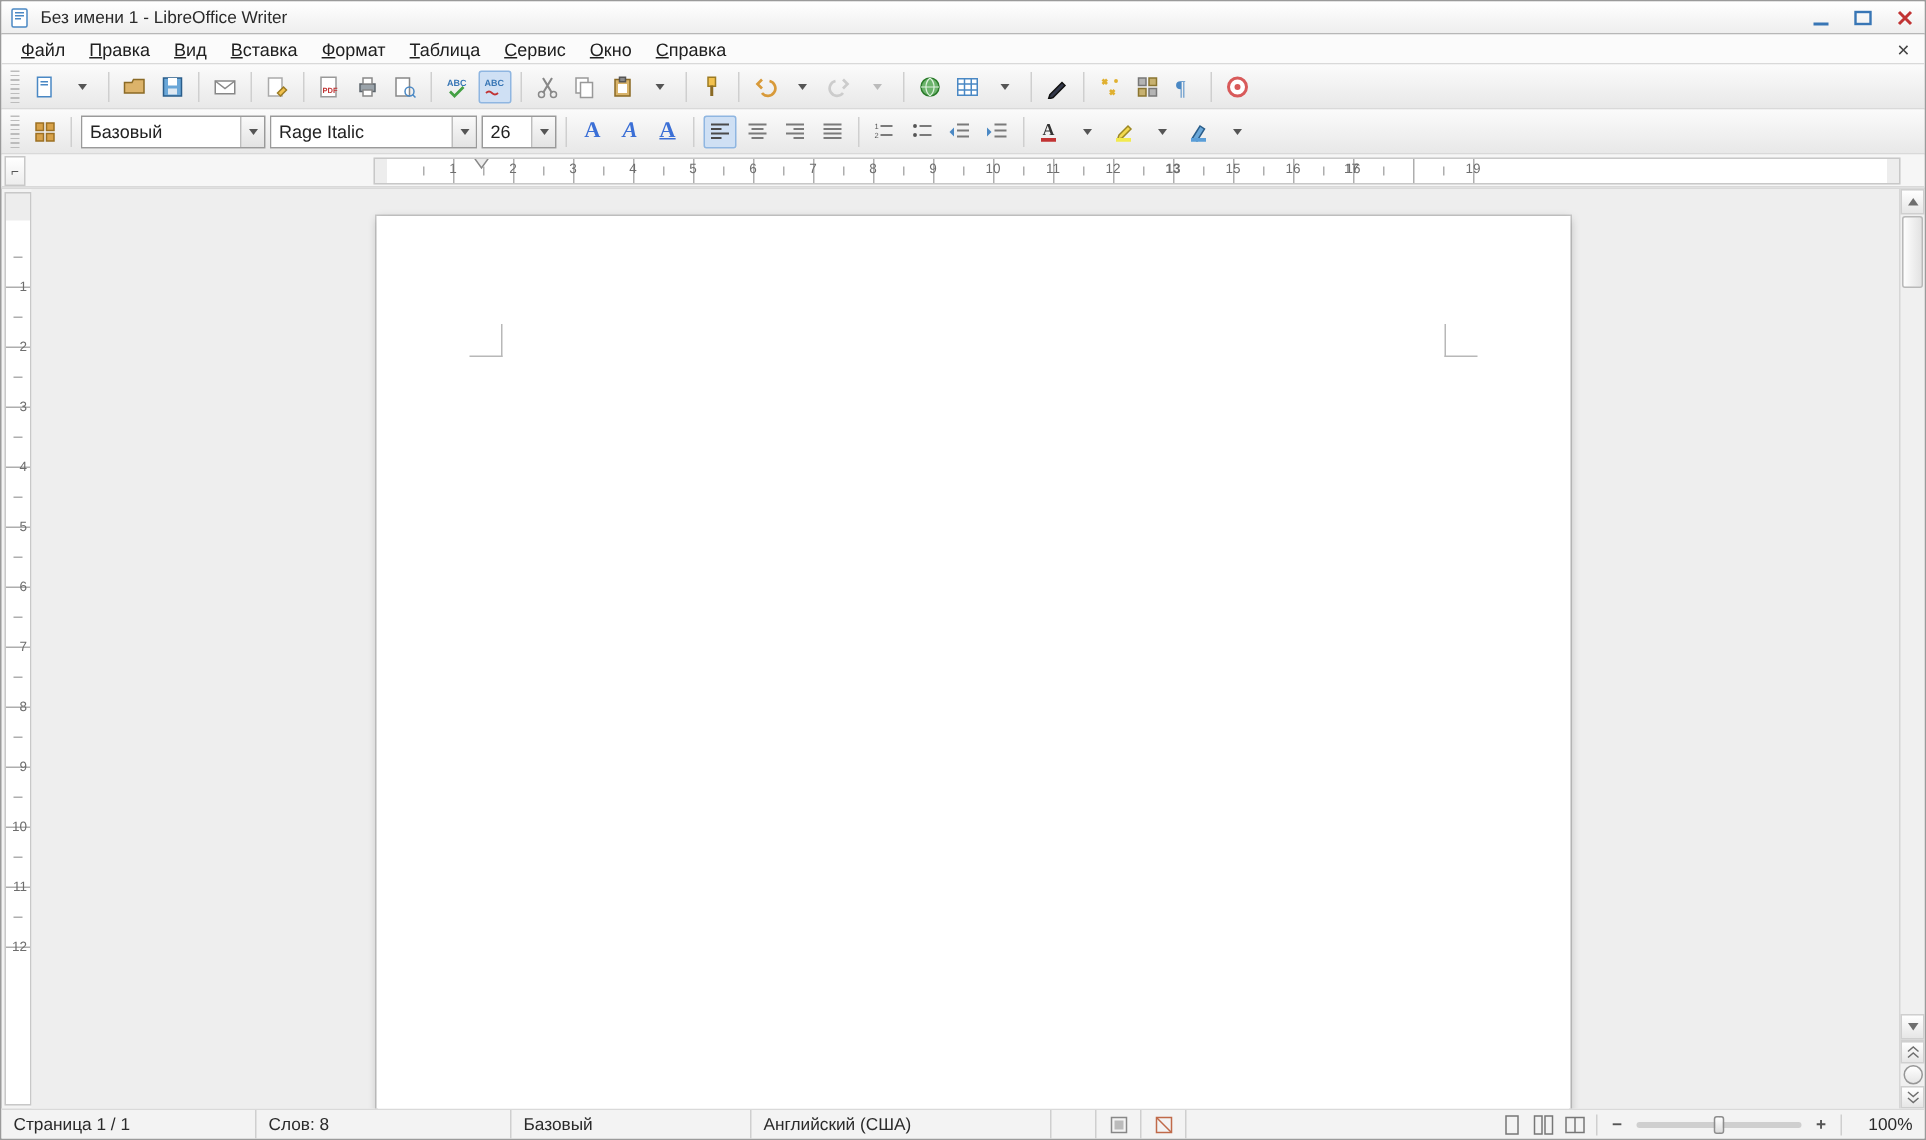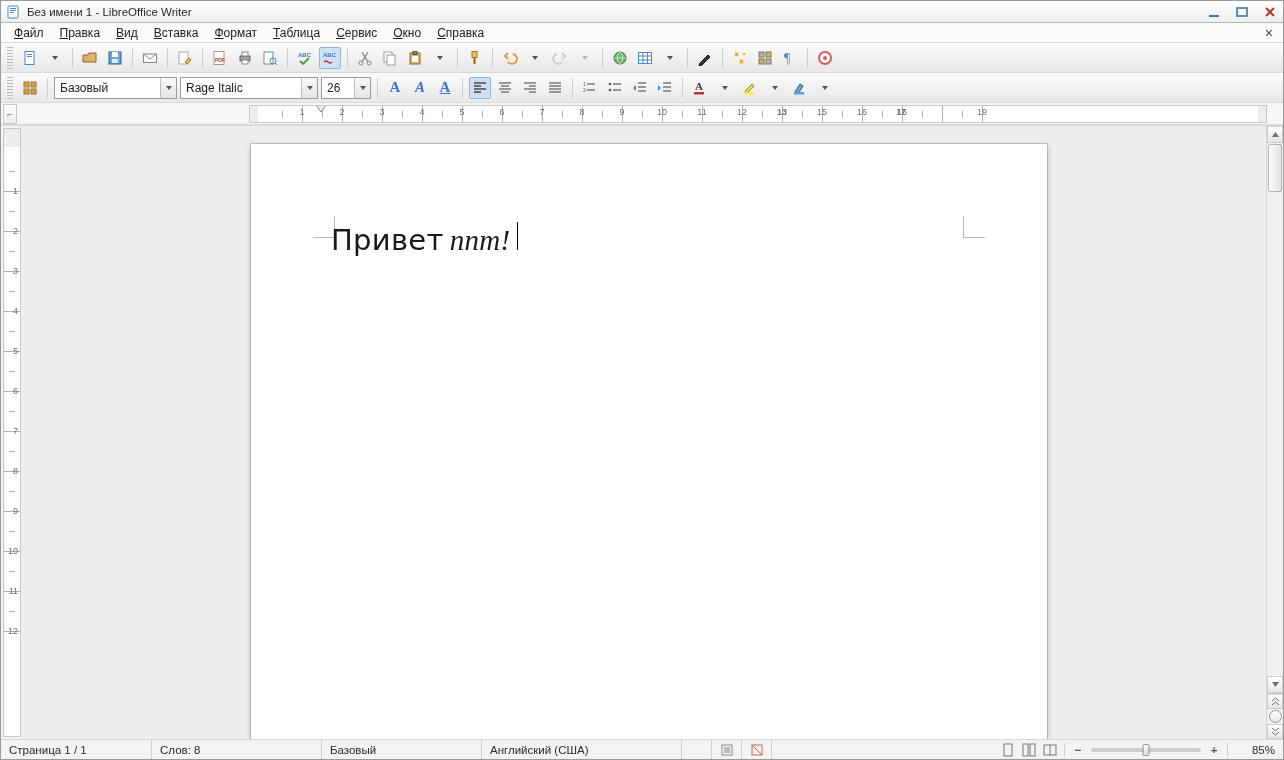--- a/index.html
+++ b/index.html
@@ -566,25 +566,20 @@
         <span class="vtick-label" style="top: 462px;">11</span>
         <span class="vtick" style="top: 442px; left: 5px; right: 5px;"></span>
         <span class="vtick" style="top: 502px;"></span>
         <span class="vtick-label" style="top: 502px;">12</span>
         <span class="vtick" style="top: 482px; left: 5px; right: 5px;"></span>
       </div>
     <div class="doc-area">
       <div class="page">
         <span class="margin-mark tl"></span>
         <span class="margin-mark tr"></span>
-        <div class="page-text">
-          <span class="plain">Привет </span>
-          <span class="script">ппт!</span>
-          <span class="caret"></span>
-        </div>
       </div>
     </div>
     <div class="vscroll">
       <div class="sbtn">
           <svg width="9" height="9">
             <path d="M1 7 L4.5 2 L8 7 Z" fill="#6e6e6e"></path>
           </svg>
         </div>
       <div class="thumb"></div>
       <div class="scroll-track"></div>
@@ -603,21 +598,21 @@
         <div class="sbtn">
             <svg width="9" height="9">
               <path d="M1 1 L4.5 4 L8 1 M1 5 L4.5 8 L8 5" fill="none" stroke="#6e6e6e"></path>
             </svg>
           </div>
       </div>
     </div>
   </div>
 
   <div class="statusbar">
-    <div class="status-cell" style="width:151px">
+    <div class="status-cell" style="width:170px">
         <span>Страница 1 / 1</span>
       </div>
     <div class="status-cell" style="width:170px">
         <span>Слов: 8</span>
       </div>
     <div class="status-cell" style="width:160px">
         <span>Базовый</span>
       </div>
     <div class="status-cell" style="width:200px">
         <span>Английский (США)</span>
@@ -660,17 +655,17 @@
           </svg>
         </span>
       <span style="width:1px;height:14px;background:var(--sep);"></span>
       <span class="zoom-pm">−</span>
       <span class="zoom-slider">
         <span class="center-tick"></span>
           <span class="handle"></span>
       </span>
       <span class="zoom-pm">+</span>
       <span style="width:1px;height:14px;background:var(--sep);"></span>
-      <span style="min-width:40px;text-align:right;">85%</span>
+      <span style="min-width:40px;text-align:right;">100%</span>
     </div>
   </div>
 
 </div>
 
 </body></html>

